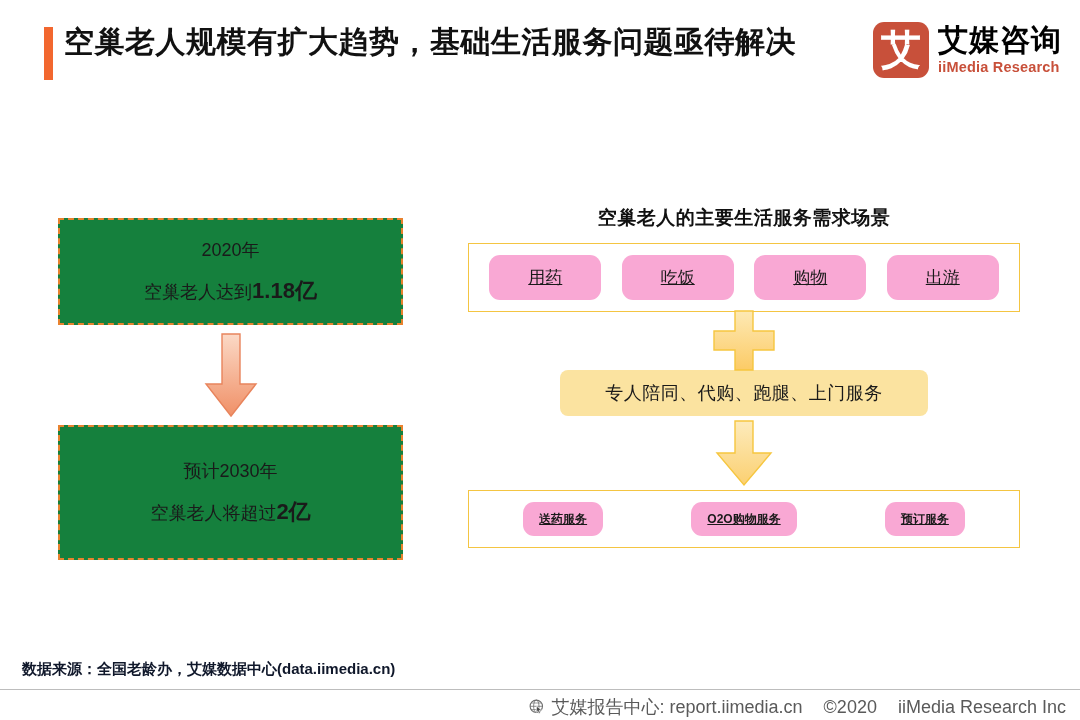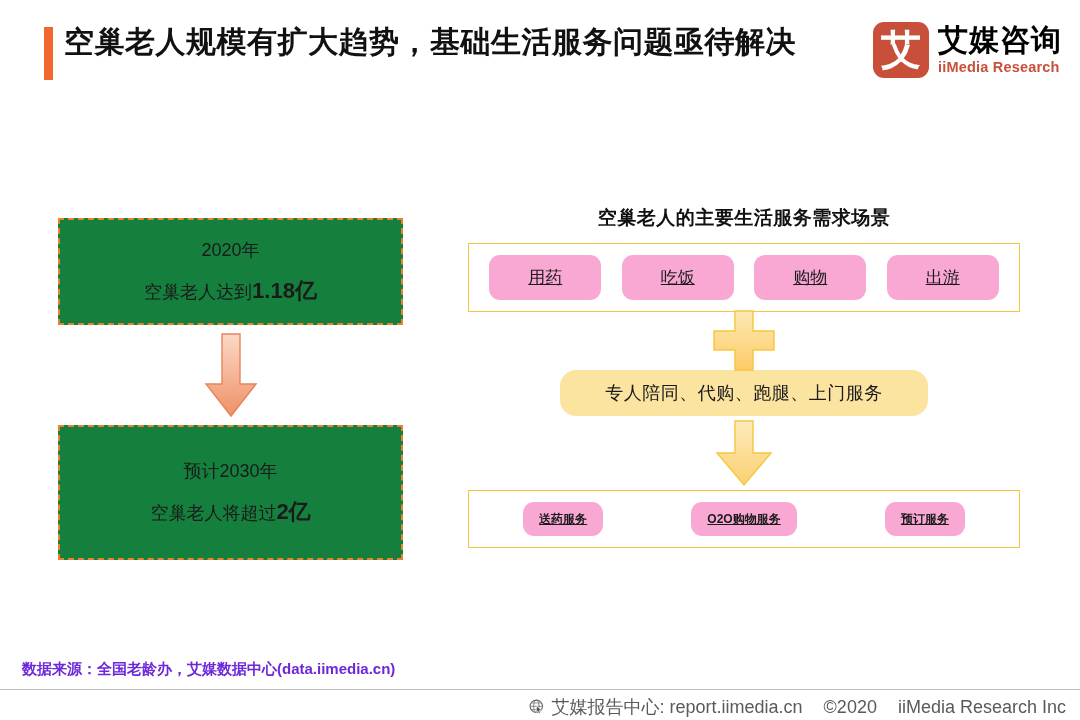--- a/index.html
+++ b/index.html
@@ -163,42 +163,42 @@
   }
   .plus-wrap {
     height: 58px;
     display: flex;
     align-items: center;
     justify-content: center;
   }
   .mid-bar {
     margin: 0 92px;
     background: #FBE3A0;
-    border-radius: 16px;
+    border-radius: 8px;
     text-align: center;
     font-size: 18px;
     padding: 14px 10px;
     line-height: 1;
     letter-spacing: 0.5px;
   }
   .arrow-wrap-right {
     height: 74px;
     display: flex;
     align-items: center;
     justify-content: center;
   }
 
   
   .source-note {
     position: absolute;
     left: 22px;
     top: 660px;
     font-size: 15px;
     font-weight: bold;
-    color: #6d28d9;
+    color: #0f172a;
     white-space: nowrap;
   }
   .footer-rule {
     position: absolute;
     left: 0;
     top: 689px;
     width: 1080px;
     height: 1px;
     background: #BDBDBD;
   }

